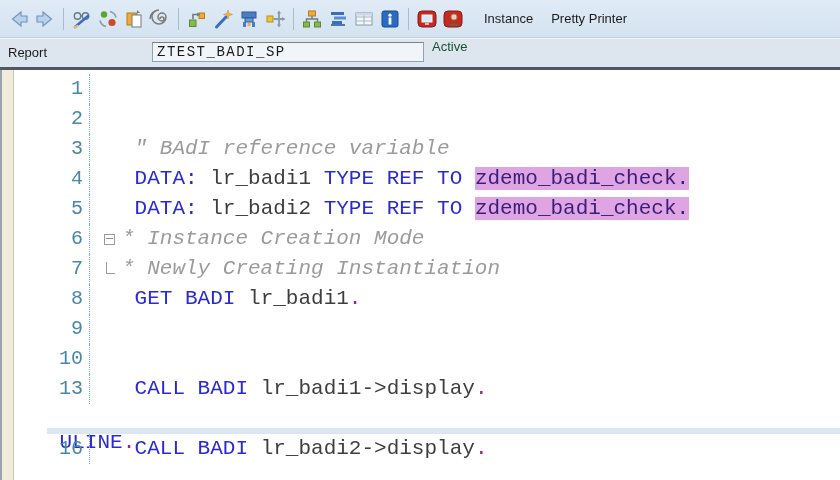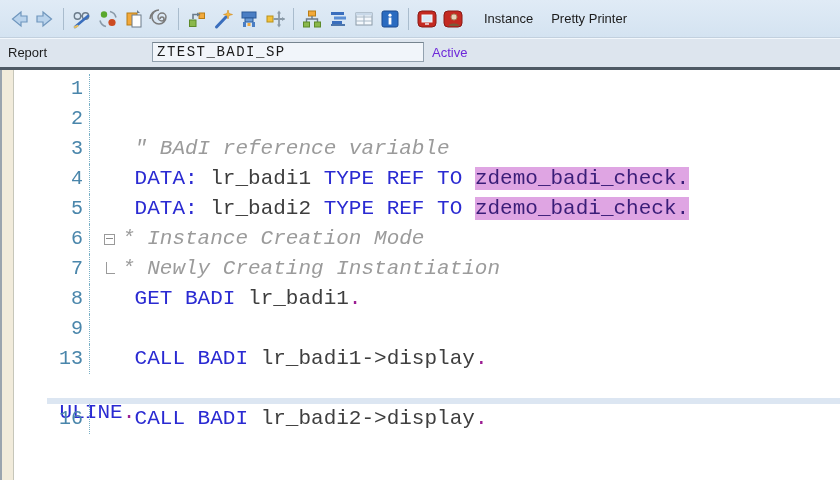--- a/index.html
+++ b/index.html
@@ -16,21 +16,21 @@
   .tb-label{font-size:13px;color:#1c1c1c;margin-left:18px;white-space:nowrap;cursor:default;}
 
   
   .report-row{height:29px;background:#dde5ee;border-top:1px solid #f2f7fc;
     position:relative;flex:0 0 auto;box-sizing:border-box;}
   .report-label{position:absolute;left:8px;top:6px;font-size:13px;color:#1c1c1c;}
   .report-input{position:absolute;left:152px;top:3px;width:272px;height:20px;
     background:#f1f5fa;border:1px solid #92a1af;border-top-color:#76848f;
     box-sizing:border-box;font-family:"Liberation Mono",monospace;font-size:14px;
     letter-spacing:1.5px;color:#1a1a1a;padding:1px 0 0 4px;}
-  .status-label{position:absolute;left:432px;top:6px;font-size:13px;color:#6d28d9;}
+  .status-label{position:absolute;left:432px;top:0;font-size:13px;color:#14532d;}
   .dark-rule{height:3px;background:#4e5964;flex:0 0 auto;}
 
   
   .editor{flex:1 1 auto;background:#fff;position:relative;overflow:hidden;
     border-left:2px solid #9aa4ae;padding-top:4px;box-sizing:border-box;}
   .gutter-strip{position:absolute;left:0;top:0;bottom:0;width:11px;
     background:#f1ebdb;border-right:1px solid #c6c6ba;}
   .lines{margin-left:13px;font-family:"Liberation Mono",monospace;
     font-size:21px;line-height:30px;}
   .line{display:flex;height:30px;white-space:pre;}
@@ -192,19 +192,20 @@
     <div class="lines" id="lines">
         <div class="line"><div class="num">1</div><div class="fold"></div><div class="code"></div></div>
         <div class="line"><div class="num">2</div><div class="fold"></div></div>
         <div class="line"><div class="num">3</div><div class="fold"></div><div class="code"><span class="s-cmt"> " BAdI reference variable</span></div></div>
         <div class="line"><div class="num">4</div><div class="fold"></div><div class="code"><span class="s-kw"> DATA:</span><span class="s-txt"> lr_badi1 </span><span class="s-kw">TYPE REF TO</span><span class="s-txt"> </span><span class="s-hl">zdemo_badi_check.</span></div></div>
         <div class="line"><div class="num">5</div><div class="fold"></div><div class="code"><span class="s-kw"> DATA:</span><span class="s-txt"> lr_badi2 </span><span class="s-kw">TYPE REF TO</span><span class="s-txt"> </span><span class="s-hl">zdemo_badi_check.</span></div></div>
         <div class="line"><div class="num">6</div><div class="fold"><span class="fold-minus"></span></div><div class="code"><span class="s-cmt">* Instance Creation Mode</span></div></div>
         <div class="line"><div class="num">7</div><div class="fold"><span class="fold-corner"></span></div><div class="code"><span class="s-cmt">* Newly Creating Instantiation</span></div></div>
         <div class="line"><div class="num">8</div><div class="fold"></div><div class="code"><span class="s-kw"> GET BADI</span><span class="s-txt"> lr_badi1</span><span class="s-dot">.</span></div></div>
         <div class="line"><div class="num">9</div><div class="fold"></div></div>
+        <div class="line"><div class="num">10</div><div class="fold"></div><div class="code"></div></div>
         <div class="line"><div class="num">13</div><div class="fold"></div><div class="code"><span class="s-kw"> CALL BADI</span><span class="s-txt"> lr_badi1-&gt;display</span><span class="s-dot">.</span></div></div>
         <div class="line cur"><div class="fold"></div><div class="code"><span class="s-kw"> ULINE</span><span class="s-dot">.</span></div></div>
         <div class="line"><div class="num">16</div><div class="fold"></div><div class="code"><span class="s-kw"> CALL BADI</span><span class="s-txt"> lr_badi2-&gt;display</span><span class="s-dot">.</span></div></div>
       </div>
   </div>
 
 </div>
 
 </body></html>

